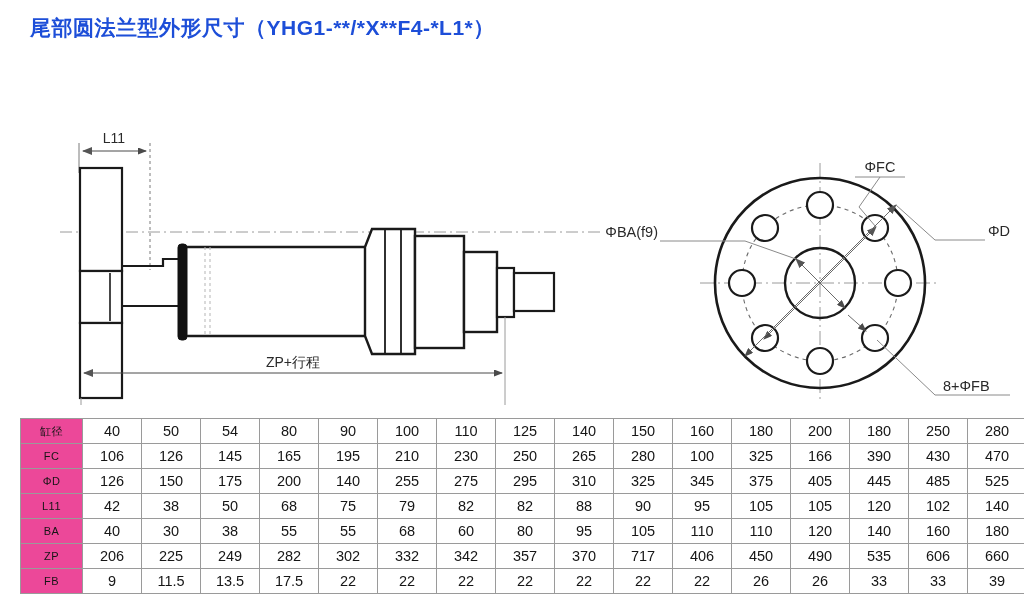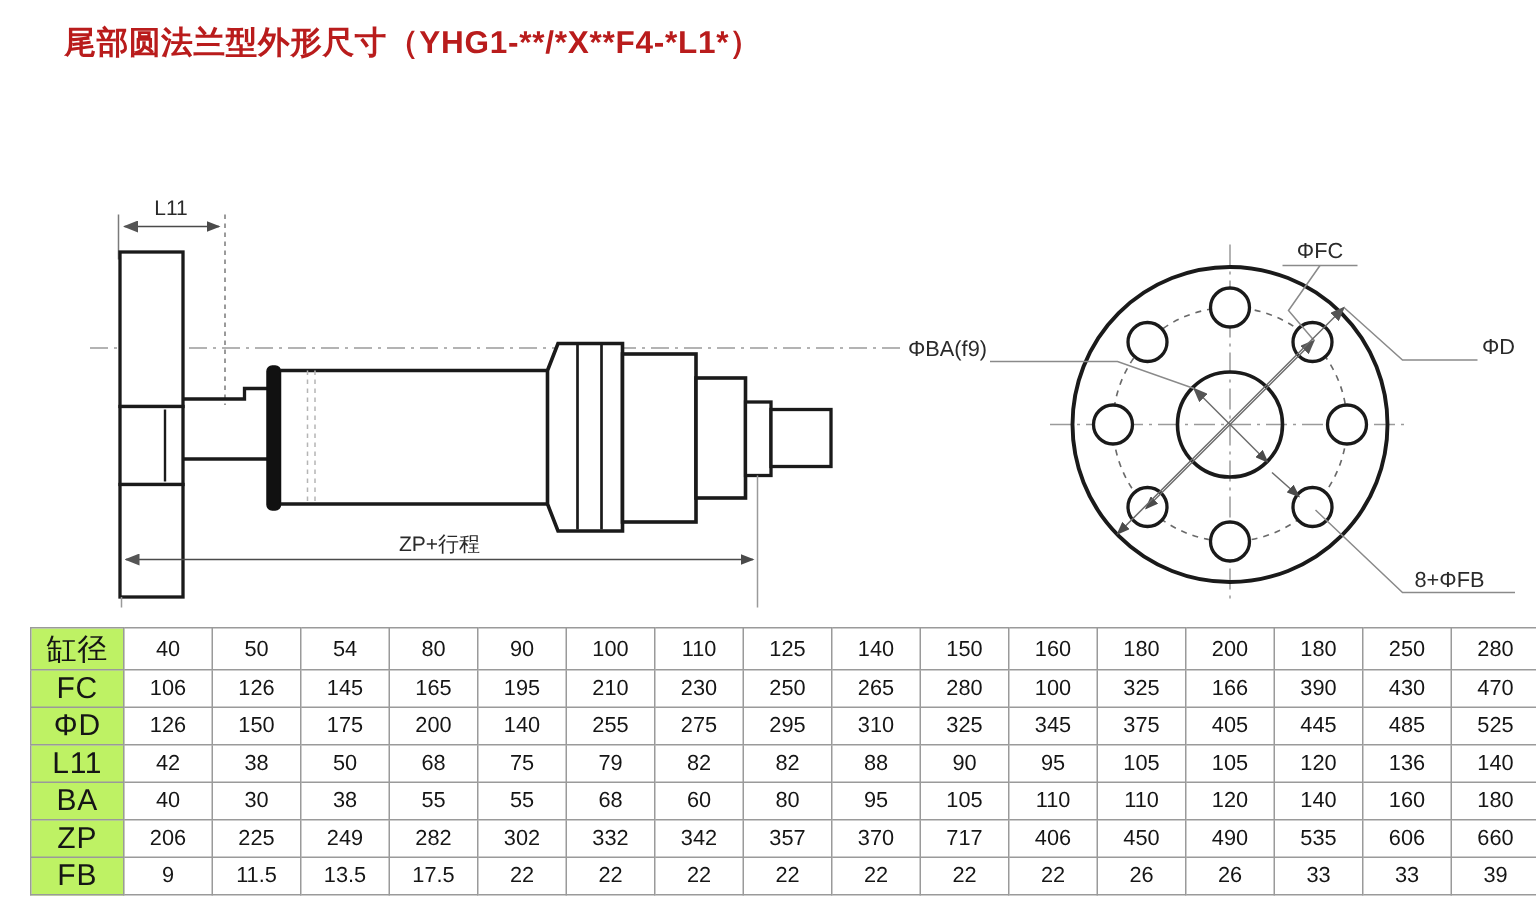--- a/index.html
+++ b/index.html
@@ -23,22 +23,21 @@
   }
   
   .title {
     position: absolute;
     left: 30px;
     top: 14px;
     font-size: 21px;
     font-weight: bold;
     letter-spacing: 0.5px;
     white-space: nowrap;
-    color: #b91c1c;
-    margin-left: 13px;
+    color: #1d4ed8;
   }
   
   .drawing {
     position: absolute;
     left: 0;
     top: 55px;
     width: 1024px;
     height: 350px;
   }
   .drawing svg { display: block; }
@@ -60,23 +59,23 @@
     height: 24px;
     text-align: center;
     vertical-align: middle;
     font-size: 14.5px;
     color: #151515;
     padding: 0;
     background: #ffffff;
     font-family: "Liberation Sans", "DejaVu Sans", sans-serif;
   }
   table.spec td.rowhead {
-    background: #bef264;
+    background: #ec4899;
     width: 61px;
-    font-size: 20px;
+    font-size: 11px;
     letter-spacing: 0.5px;
   }
   table.spec td.datacell {
     width: 58px;
   }
 </style>
 </head>
 <body>
 
 <div id="page">
@@ -263,21 +262,21 @@
             <td class="datacell">75</td>
             <td class="datacell">79</td>
             <td class="datacell">82</td>
             <td class="datacell">82</td>
             <td class="datacell">88</td>
             <td class="datacell">90</td>
             <td class="datacell">95</td>
             <td class="datacell">105</td>
             <td class="datacell">105</td>
             <td class="datacell">120</td>
-            <td class="datacell">136</td>
+            <td class="datacell">102</td>
             <td class="datacell">140</td>
           </tr>
           <tr>
             <td class="rowhead">BA</td>
             <td class="datacell">40</td>
             <td class="datacell">30</td>
             <td class="datacell">38</td>
             <td class="datacell">55</td>
             <td class="datacell">55</td>
             <td class="datacell">68</td>

